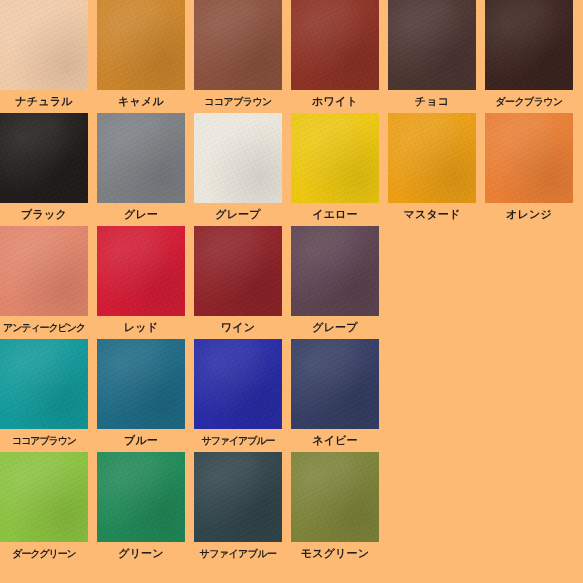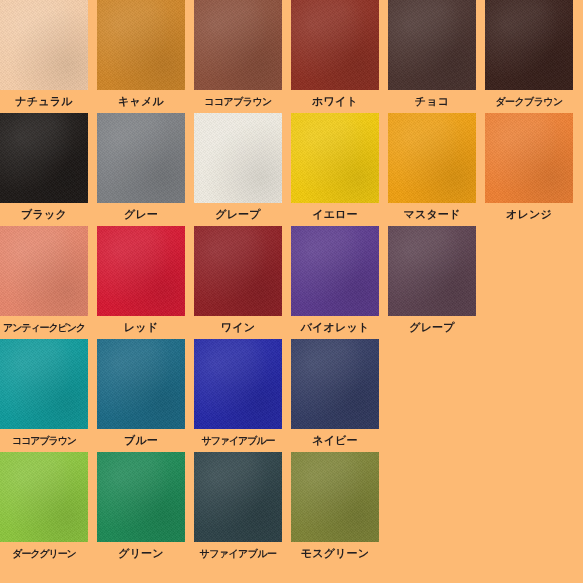--- a/index.html
+++ b/index.html
@@ -148,24 +148,20 @@
       </div>
       <div class="swatch-cell">
         <div class="swatch-chip" style="background-color: rgb(215, 24, 50);"></div>
         <span class="swatch-label">レッド</span>
       </div>
       <div class="swatch-cell">
         <div class="swatch-chip" style="background-color: rgb(143, 32, 37);"></div>
         <span class="swatch-label">ワイン</span>
       </div>
       <div class="swatch-cell">
-        <div class="swatch-chip" style="background-color: rgb(91, 58, 142);"></div>
-        <span class="swatch-label">バイオレット</span>
-      </div>
-      <div class="swatch-cell">
         <div class="swatch-chip" style="background-color: rgb(92, 66, 80);"></div>
         <span class="swatch-label">グレープ</span>
       </div>
     </div>
     <div class="swatch-row">
       <div class="swatch-cell">
         <div class="swatch-chip" style="background-color: rgb(14, 155, 156);"></div>
         <span class="swatch-label tighter">ココアブラウン</span>
       </div>
       <div class="swatch-cell">

